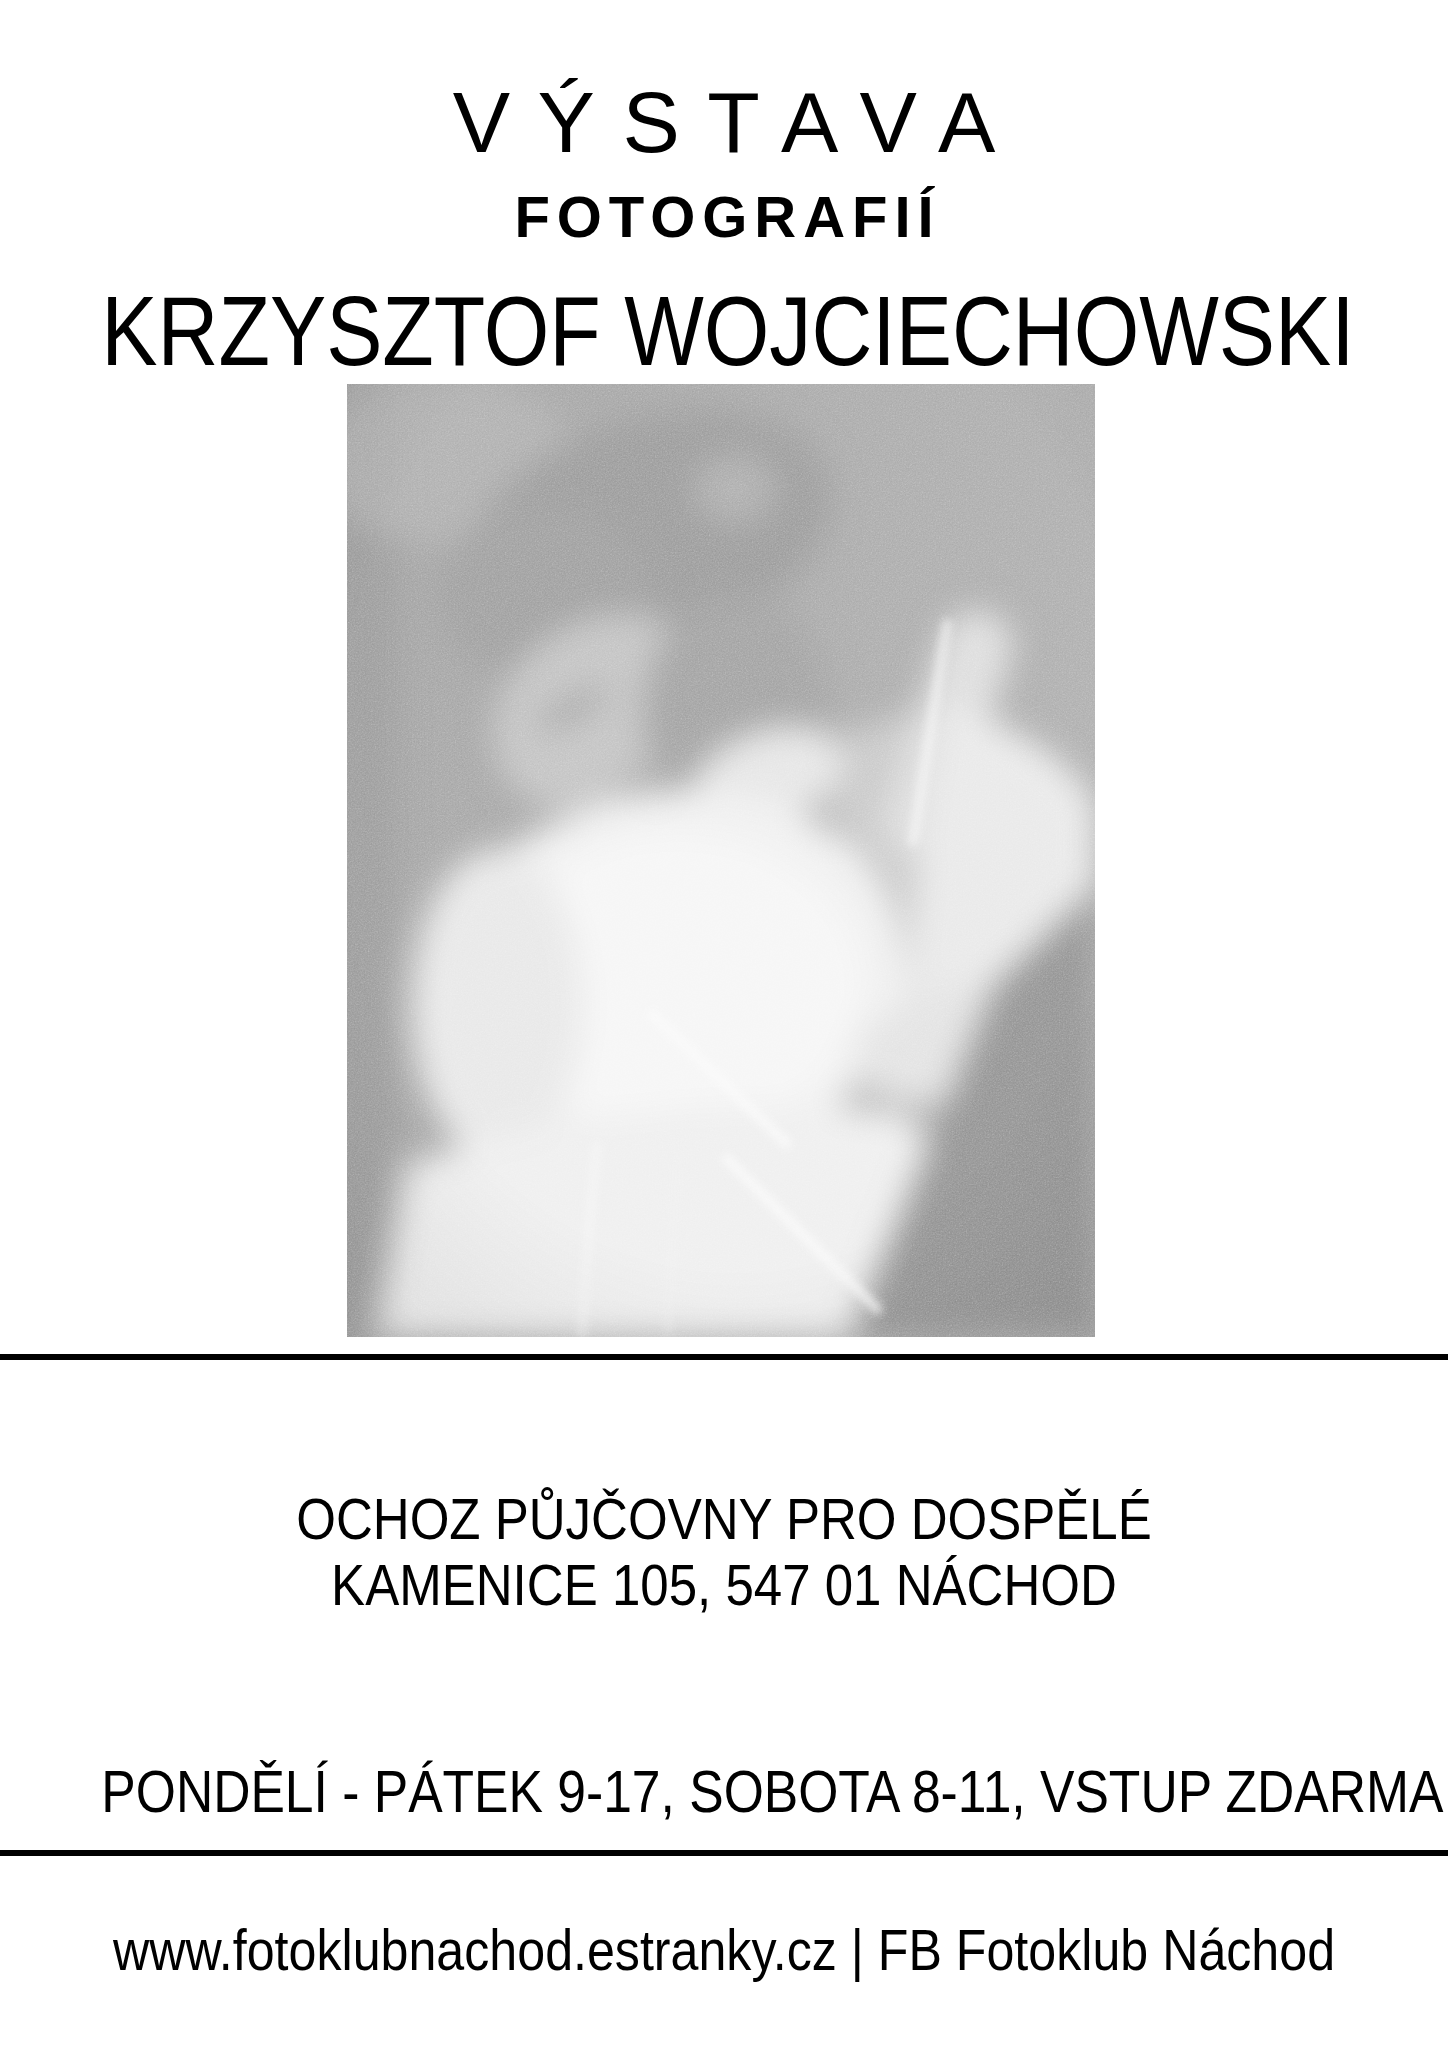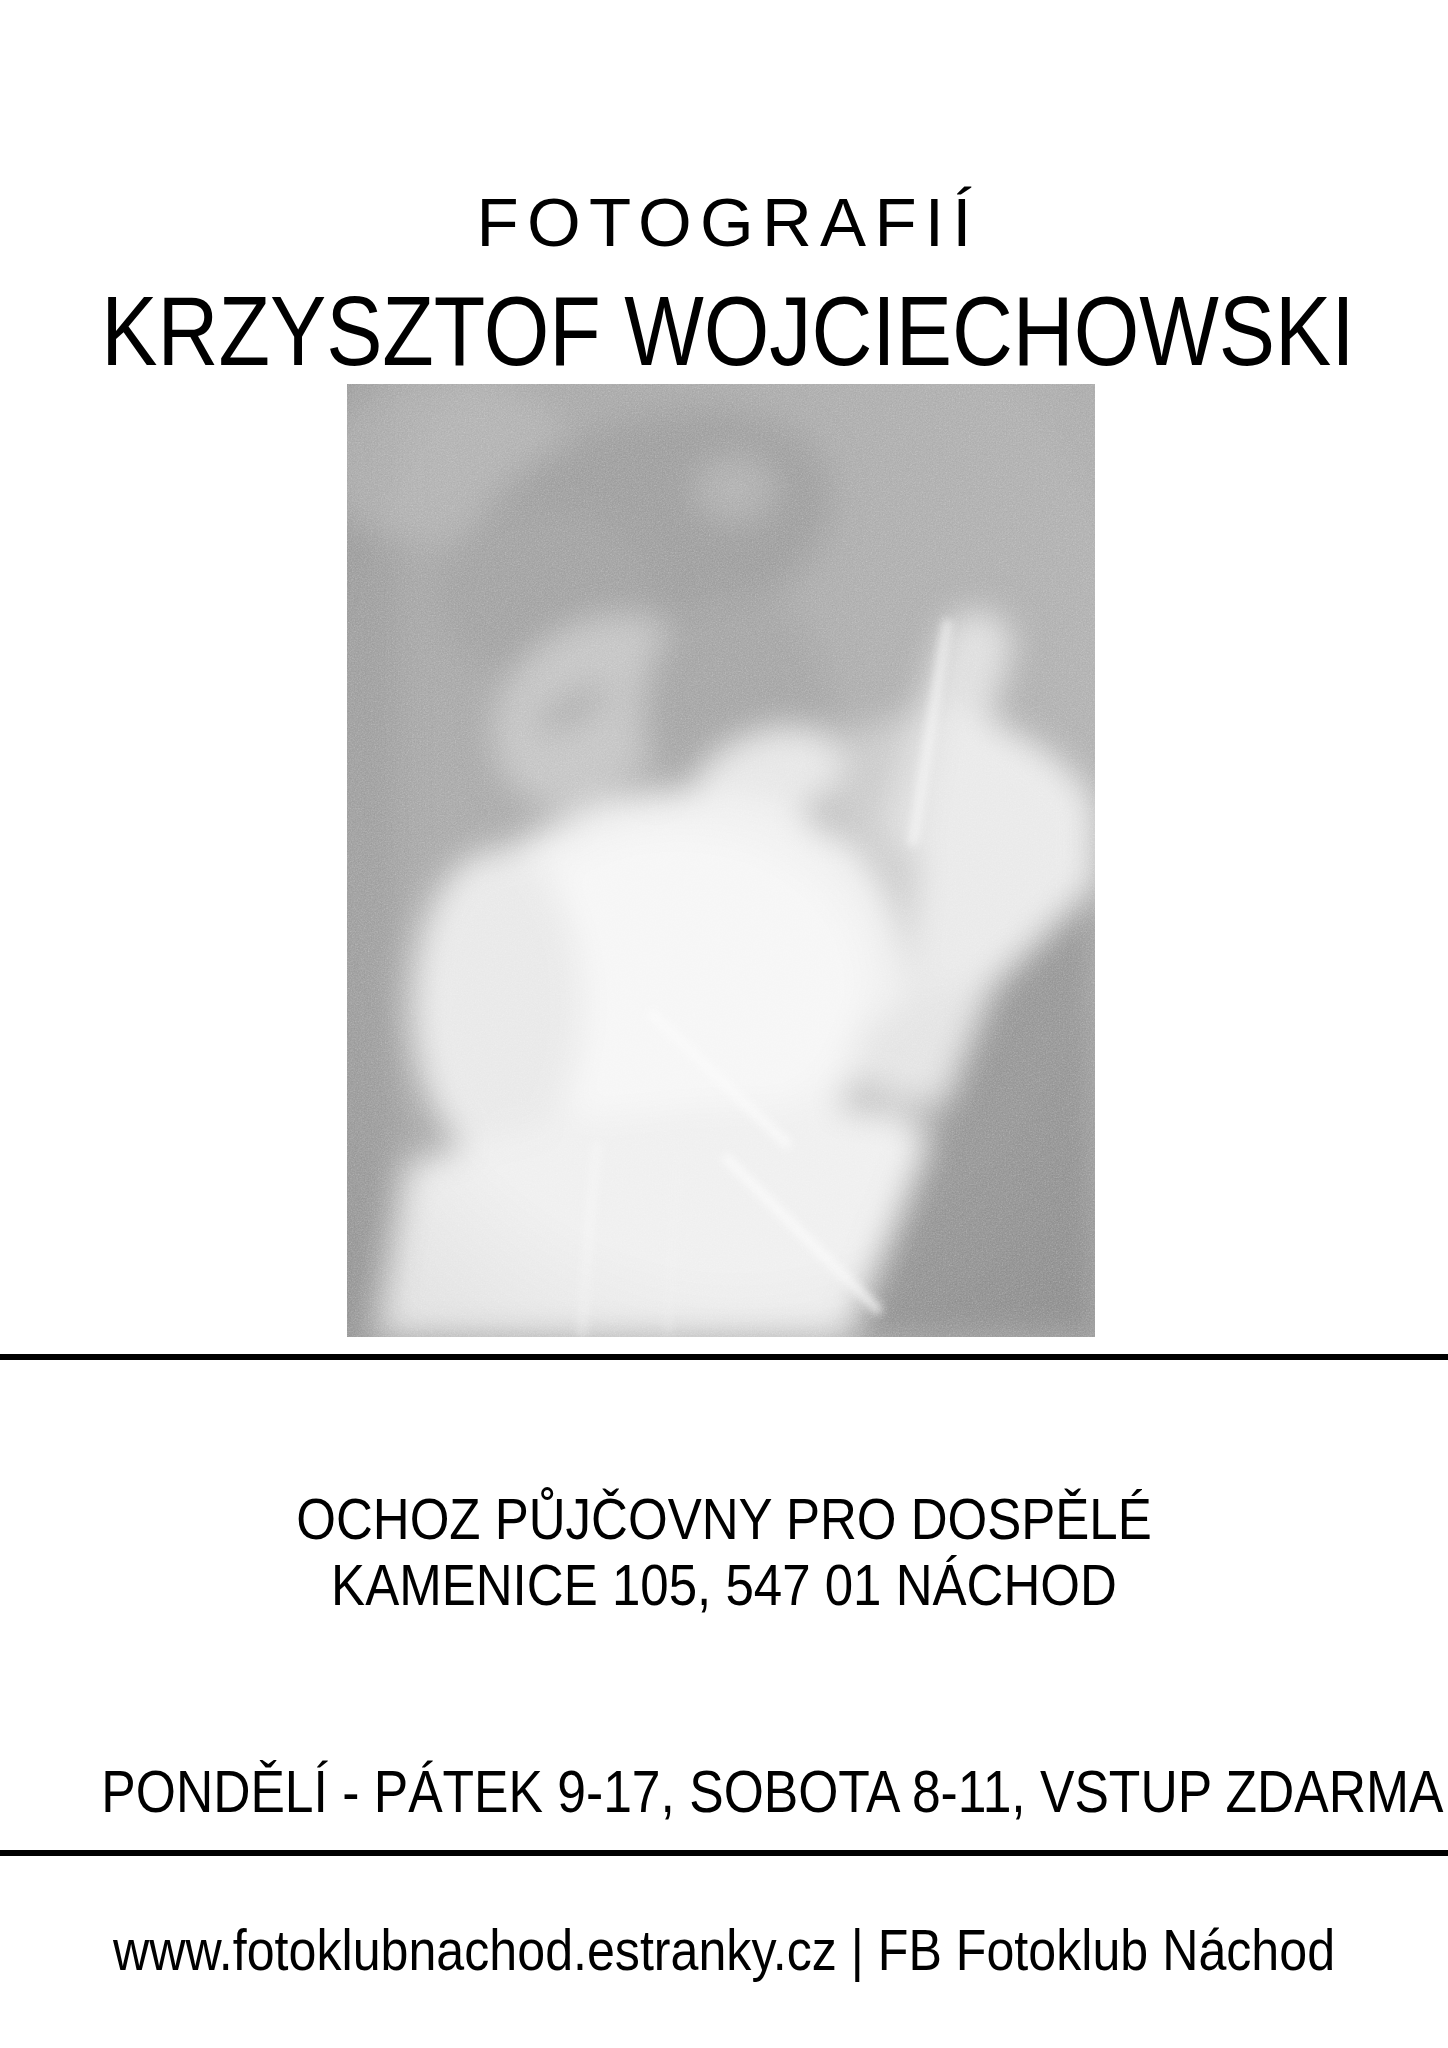--- a/index.html
+++ b/index.html
@@ -10,39 +10,40 @@
     color:#000;
     font-family:"Liberation Sans","DejaVu Sans",sans-serif;
     overflow:hidden;
   }
   .line{
     position:absolute;left:0;right:0;
     text-align:center;white-space:nowrap;
     line-height:1;
   }
   .title-vystava{top:79px;font-size:86px;font-weight:400;letter-spacing:0.32em;text-indent:0.32em;}
-  .title-foto{top:188px;font-size:69px;font-weight:400;letter-spacing:0.12em;text-indent:0.12em;}
+  .title-foto{top:188px;font-size:58px;font-weight:700;letter-spacing:0.12em;text-indent:0.12em;}
   .artist{top:282px;font-size:98px;font-weight:400;transform:scaleX(0.86);}
   .photo-wrap{position:absolute;left:347px;top:384px;width:748px;height:953px;}
   .photo-wrap svg{display:block;}
   .rule{position:absolute;left:0;width:1448px;height:6px;background:#000000;}
   .rule-top{top:1354px;}
   .rule-bottom{top:1850px;}
   .venue-name{top:1420px;font-size:54px;font-weight:700;letter-spacing:0.08em;text-indent:0.08em;}
   .venue-area{top:1490px;font-size:58px;transform:scaleX(0.88);}
   .venue-address{top:1556px;font-size:58px;transform:scaleX(0.88);}
   .dates{top:1695px;font-size:54px;font-weight:700;letter-spacing:0.06em;text-indent:0.06em;}
   .hours{top:1762px;font-size:60px;transform:scaleX(0.86);}
   .footer-links{top:1922px;font-size:57px;transform:scaleX(0.88);}
 </style>
 </head>
 <body>
 
 <div class="poster">
 
+  <div class="line title-vystava">VÝSTAVA</div>
   <div class="line title-foto">FOTOGRAFIÍ</div>
   <div class="line artist">KRZYSZTOF WOJCIECHOWSKI</div>
 
   <div class="photo-wrap">
     <svg width="748" height="953" viewBox="0 0 748 953" xmlns="http://www.w3.org/2000/svg">
       <defs>
         <linearGradient id="bgGrad" x1="0" y1="0" x2="1" y2="0.35">
           <stop offset="0" stop-color="#a2a2a2"></stop>
           <stop offset="0.55" stop-color="#a9a9a9"></stop>
           <stop offset="1" stop-color="#aeaeae"></stop>

